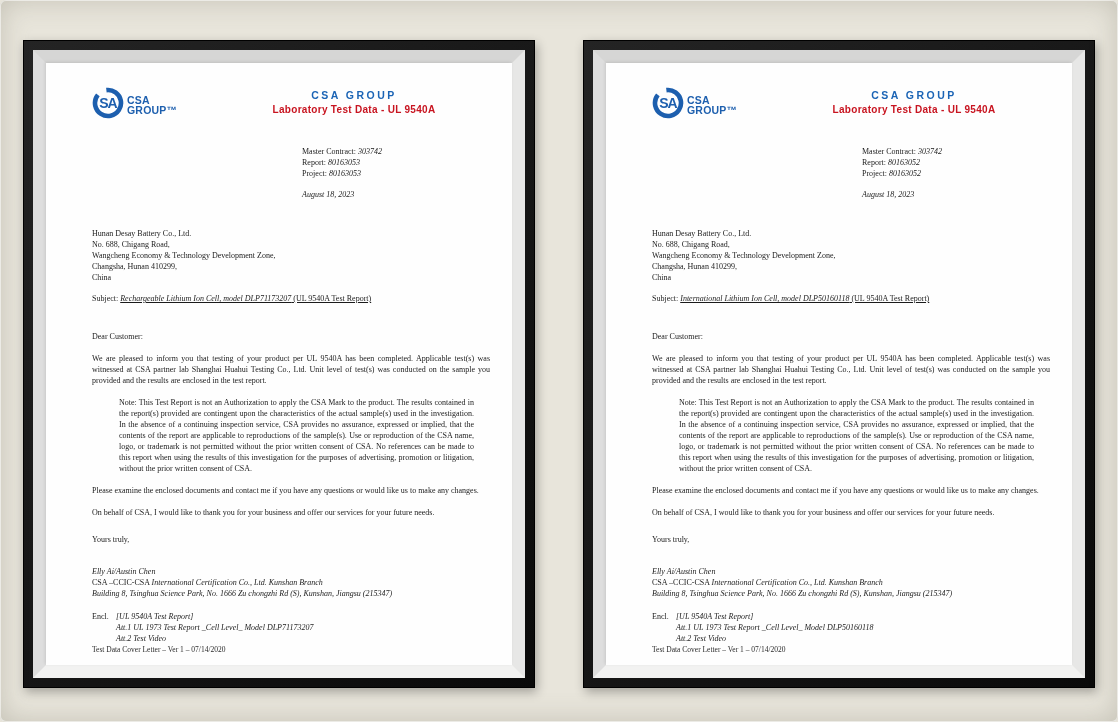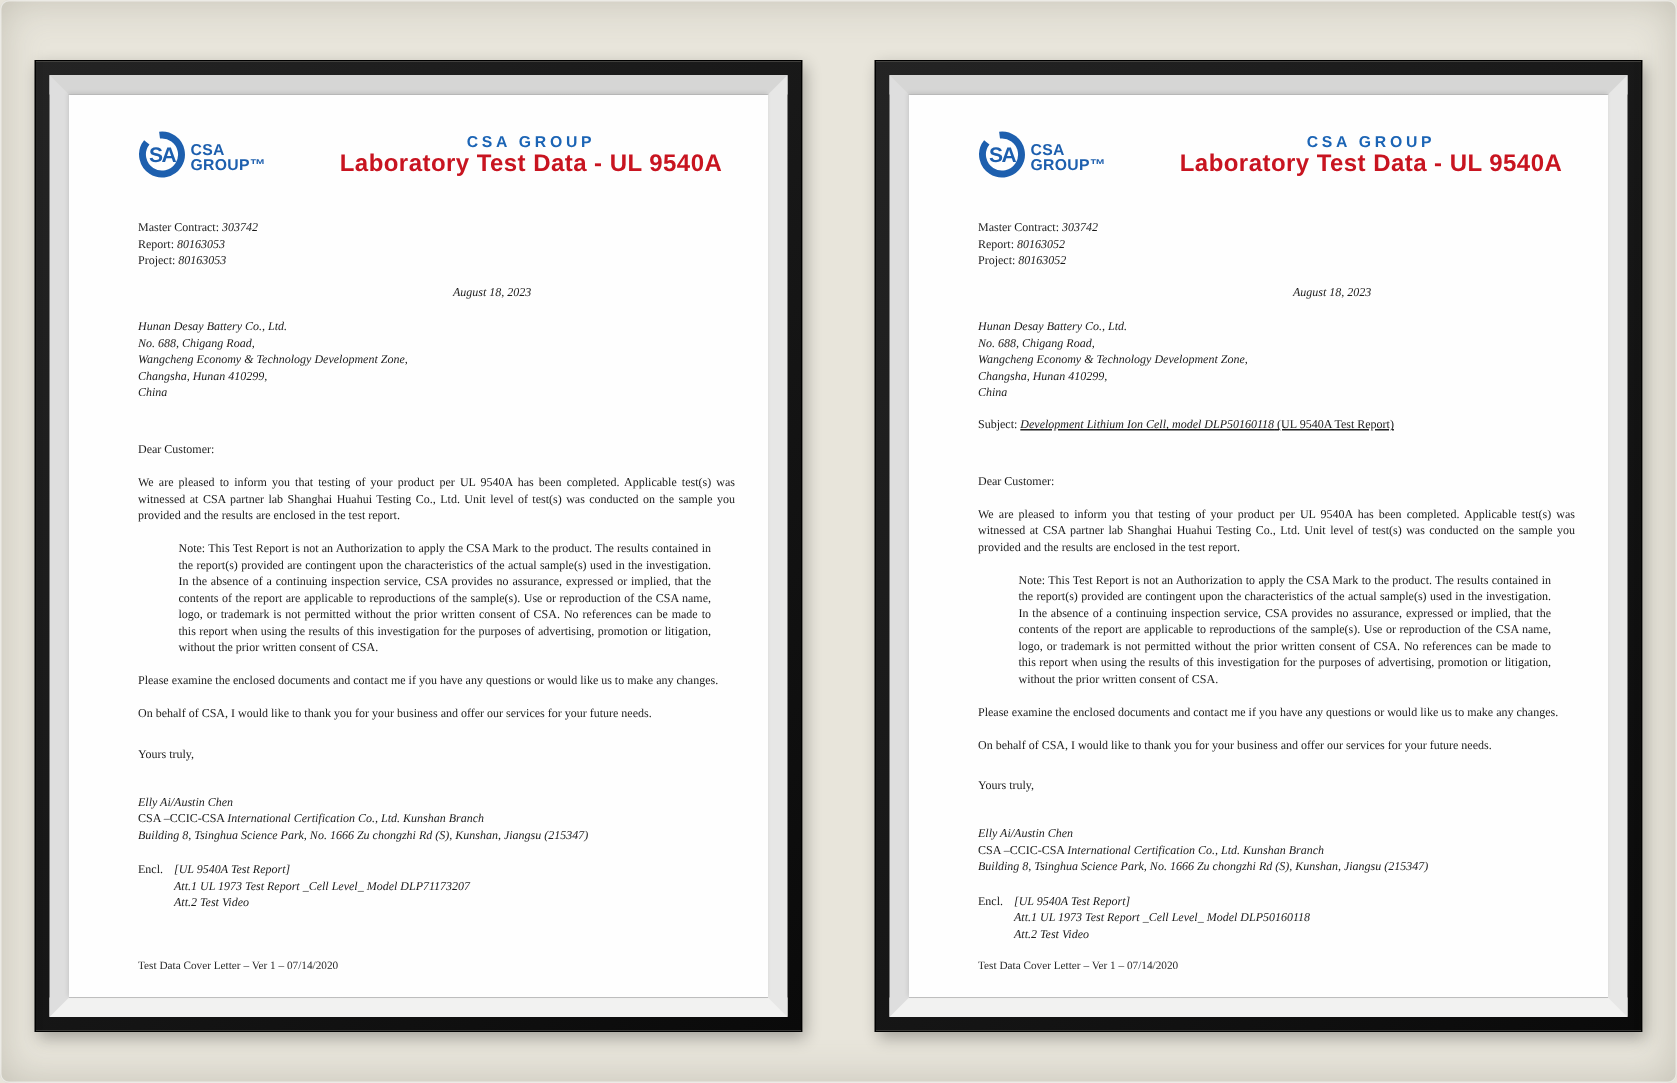--- a/index.html
+++ b/index.html
@@ -41,25 +41,25 @@
     font-size:8px;line-height:11px;color:#1b1b1b;
   }
   .letter-head{display:flex;align-items:flex-start;margin-bottom:24px;}
   .logo{display:flex;align-items:center;gap:3px;width:126px;flex:none;}
   .logo-text{
     font-family:"Liberation Sans", sans-serif;font-weight:bold;
     color:#1d5fae;font-size:10.5px;line-height:10px;letter-spacing:.2px;
   }
   .head-titles{flex:1;text-align:center;font-family:"Liberation Sans", sans-serif;font-weight:bold;padding-top:3px;}
   .head-title{color:#1b64b5;font-size:10.5px;letter-spacing:2.5px;}
-  .head-subtitle{color:#c81420;font-size:16px;margin-top:3px;letter-spacing:.3px;}
-  .meta{}
+  .head-subtitle{color:#c81420;font-size:10px;margin-top:3px;letter-spacing:.3px;}
+  .meta{margin-left:210px;}
   .meta-value,.italic{font-style:italic;}
   .date{margin-left:210px;margin-top:10px;font-style:italic;}
-  .recipient{margin-top:12px;font-style:italic;}
+  .recipient{margin-top:28px;}
   .subject{margin-top:10px;}
   .subject-underline{text-decoration:underline;}
   .salutation{margin-top:27px;}
   .para{margin-top:11px;text-align:justify;}
   .note{margin:11px 16px 0 27px;text-align:justify;}
   .closing{margin-top:16px;}
   .signature{margin-top:21px;}
   .encl{margin-top:12px;display:flex;}
   .encl-label{width:24px;flex:none;}
   .paper-footer{margin-top:auto;font-size:7.5px;color:#2a2a2a;}
@@ -112,20 +112,24 @@
         <div class="date">August 18, 2023</div>
 
         <div class="recipient">
           <div>Hunan Desay Battery Co., Ltd.</div>
           <div>No. 688, Chigang Road,</div>
           <div>Wangcheng Economy &amp; Technology Development Zone,</div>
           <div>Changsha, Hunan 410299,</div>
           <div>China</div>
         </div>
 
+        <div class="subject">
+          <span>Subject:</span>
+          <span class="subject-underline"><span class="italic">Rechargeable Lithium Ion Cell, model DLP71173207</span><span> (UL 9540A Test Report)</span></span>
+        </div>
 
         <div class="salutation">Dear Customer:</div>
 
         <div class="para">We are pleased to inform you that testing of your product per UL 9540A has been completed. Applicable test(s) was witnessed at CSA partner lab Shanghai Huahui Testing Co., Ltd. Unit level of test(s) was conducted on the sample you provided and the results are enclosed in the test report.</div>
 
         <div class="note">Note: This Test Report is not an Authorization to apply the CSA Mark to the product. The results contained in the report(s) provided are contingent upon the characteristics of the actual sample(s) used in the investigation. In the absence of a continuing inspection service, CSA provides no assurance, expressed or implied, that the contents of the report are applicable to reproductions of the sample(s). Use or reproduction of the CSA name, logo, or trademark is not permitted without the prior written consent of CSA. No references can be made to this report when using the results of this investigation for the purposes of advertising, promotion or litigation, without the prior written consent of CSA.</div>
 
         <div class="para">Please examine the enclosed documents and contact me if you have any questions or would like us to make any changes.</div>
 
         <div class="para">On behalf of CSA, I would like to thank you for your business and offer our services for your future needs.</div>
@@ -196,21 +200,21 @@
         <div class="recipient">
           <div>Hunan Desay Battery Co., Ltd.</div>
           <div>No. 688, Chigang Road,</div>
           <div>Wangcheng Economy &amp; Technology Development Zone,</div>
           <div>Changsha, Hunan 410299,</div>
           <div>China</div>
         </div>
 
         <div class="subject">
           <span>Subject:</span>
-          <span class="subject-underline"><span class="italic">Development Lithium Ion Cell, model DLP50160118</span><span> (UL 9540A Test Report)</span></span>
+          <span class="subject-underline"><span class="italic">International Lithium Ion Cell, model DLP50160118</span><span> (UL 9540A Test Report)</span></span>
         </div>
 
         <div class="salutation">Dear Customer:</div>
 
         <div class="para">We are pleased to inform you that testing of your product per UL 9540A has been completed. Applicable test(s) was witnessed at CSA partner lab Shanghai Huahui Testing Co., Ltd. Unit level of test(s) was conducted on the sample you provided and the results are enclosed in the test report.</div>
 
         <div class="note">Note: This Test Report is not an Authorization to apply the CSA Mark to the product. The results contained in the report(s) provided are contingent upon the characteristics of the actual sample(s) used in the investigation. In the absence of a continuing inspection service, CSA provides no assurance, expressed or implied, that the contents of the report are applicable to reproductions of the sample(s). Use or reproduction of the CSA name, logo, or trademark is not permitted without the prior written consent of CSA. No references can be made to this report when using the results of this investigation for the purposes of advertising, promotion or litigation, without the prior written consent of CSA.</div>
 
         <div class="para">Please examine the enclosed documents and contact me if you have any questions or would like us to make any changes.</div>
 

